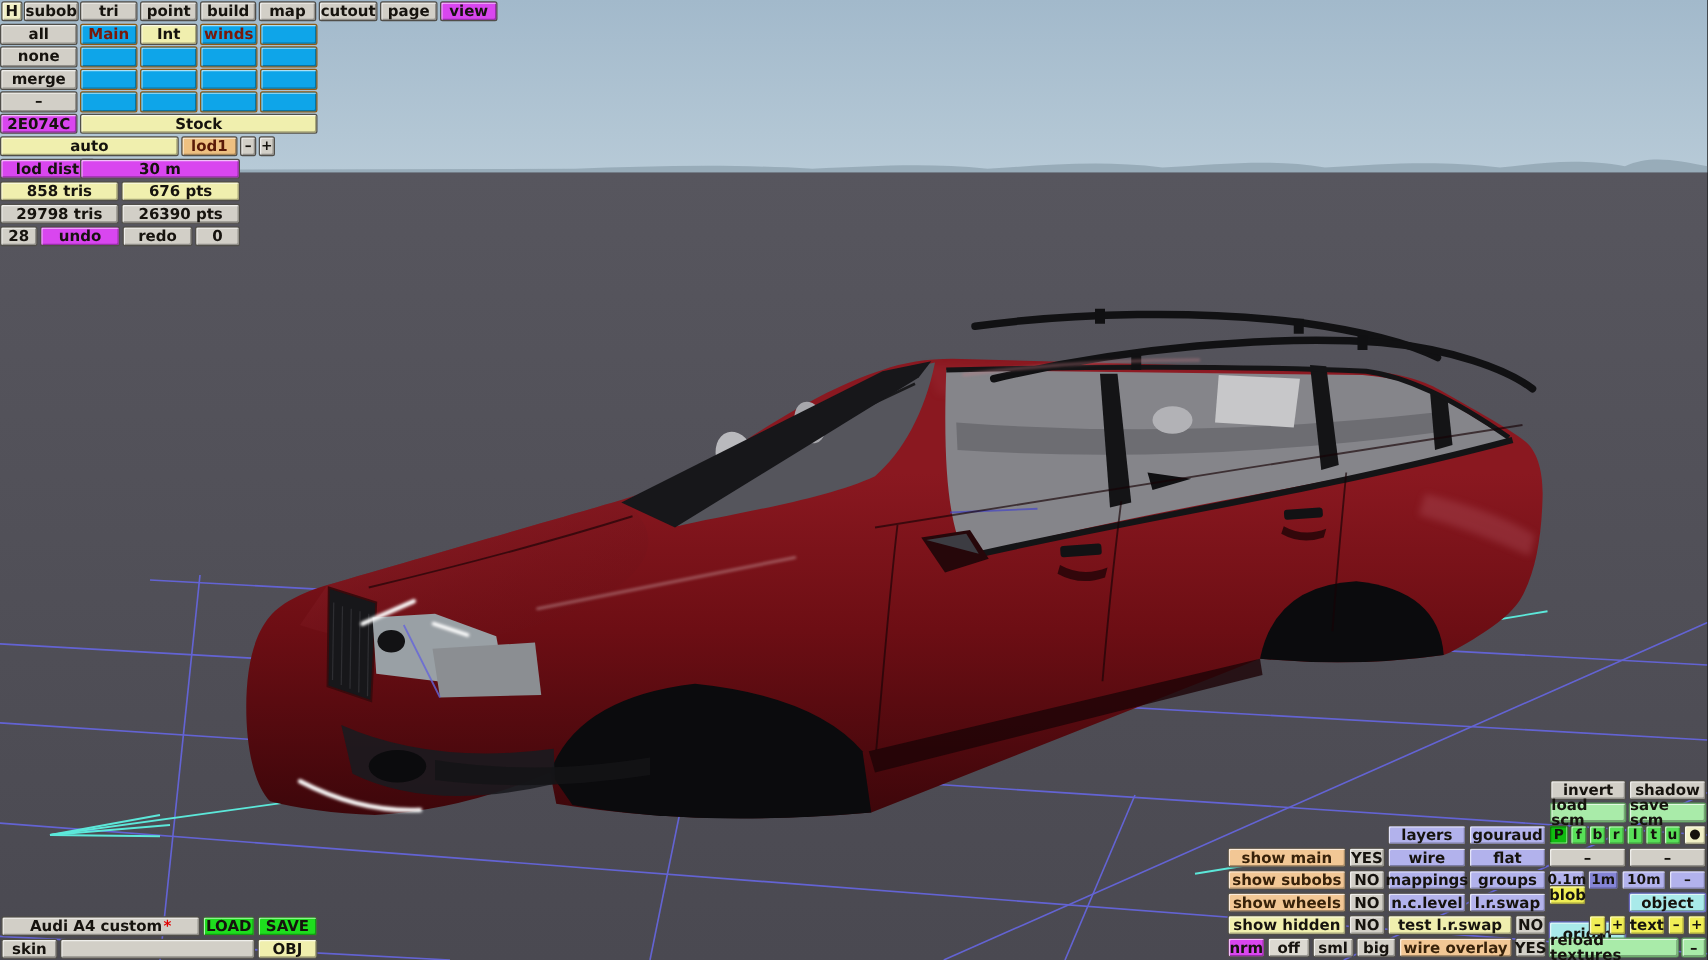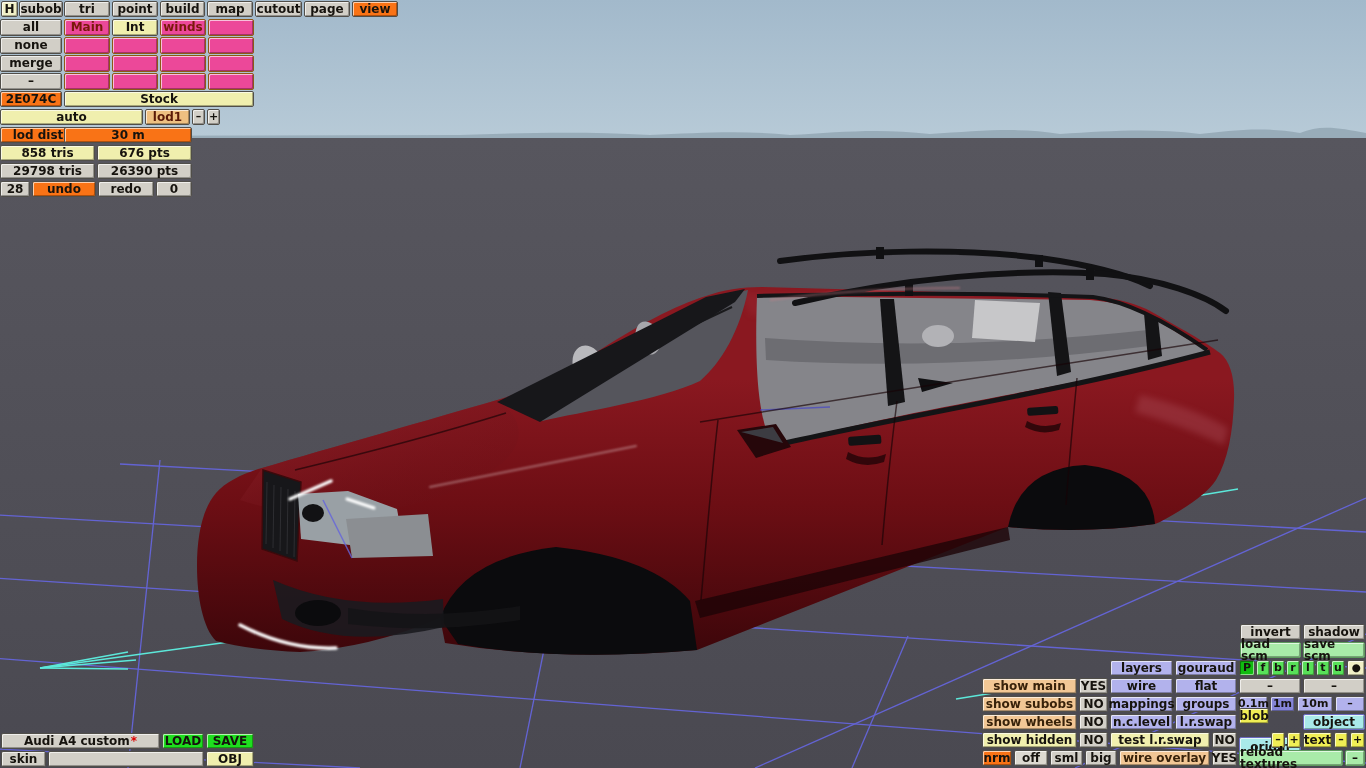--- a/index.html
+++ b/index.html
@@ -11,27 +11,27 @@
   #ground{position:absolute;left:0;top:138px;width:1366px;height:630px;
           background:linear-gradient(#57565e,#4a4951);}
   svg{position:absolute;left:0;top:0;}
   
   .b{position:absolute;box-sizing:border-box;display:flex;align-items:center;justify-content:center;
      font-size:12px;font-weight:bold;color:#16130e;line-height:1;letter-spacing:0;
      border:1px solid #504e49;border-radius:2px;padding-bottom:1px;
      box-shadow:inset 1px 1px 0 rgba(255,255,255,.65), inset -1px -1px 0 rgba(0,0,0,.30);}
   .gray{background:#d2cfc7;}
   .grayL{background:#dcd9d1;}
-  .purple{background:#f97316;}
+  .purple{background:#d946ef;}
   .purpleL{background:#b2b2ec;}
   .purpleD{background:#8585d6;}
   .yellow{background:#f0efae;}
   .yellowB{background:#f0ee55;}
   .cream{background:#f1f0c6;}
-  .orange{background:#ec4899;color:#79190a;border-color:#8d5a16;}
+  .orange{background:#0ea5e9;color:#79190a;border-color:#8d5a16;}
   .tan{background:#f2c795;color:#38220a;}
   .tanO{background:#eec081;color:#5a1a08;}
   .cyan{background:#a9eaea;border-color:#6a68c0;}
   .greenB{background:#1ede1e;}
   .greenL{background:#a9eba9;border-color:#5d9a5d;}
   .greenP{background:#10bc10;box-shadow:inset -1px -1px 0 rgba(255,255,255,.5), inset 1px 1px 0 rgba(0,0,0,.35);}
   .greenF{background:#58e058;}
   .sm{font-size:11px;}
   .xs{font-size:10.5px;}
   .star{color:#e00000;margin-left:1px;}

